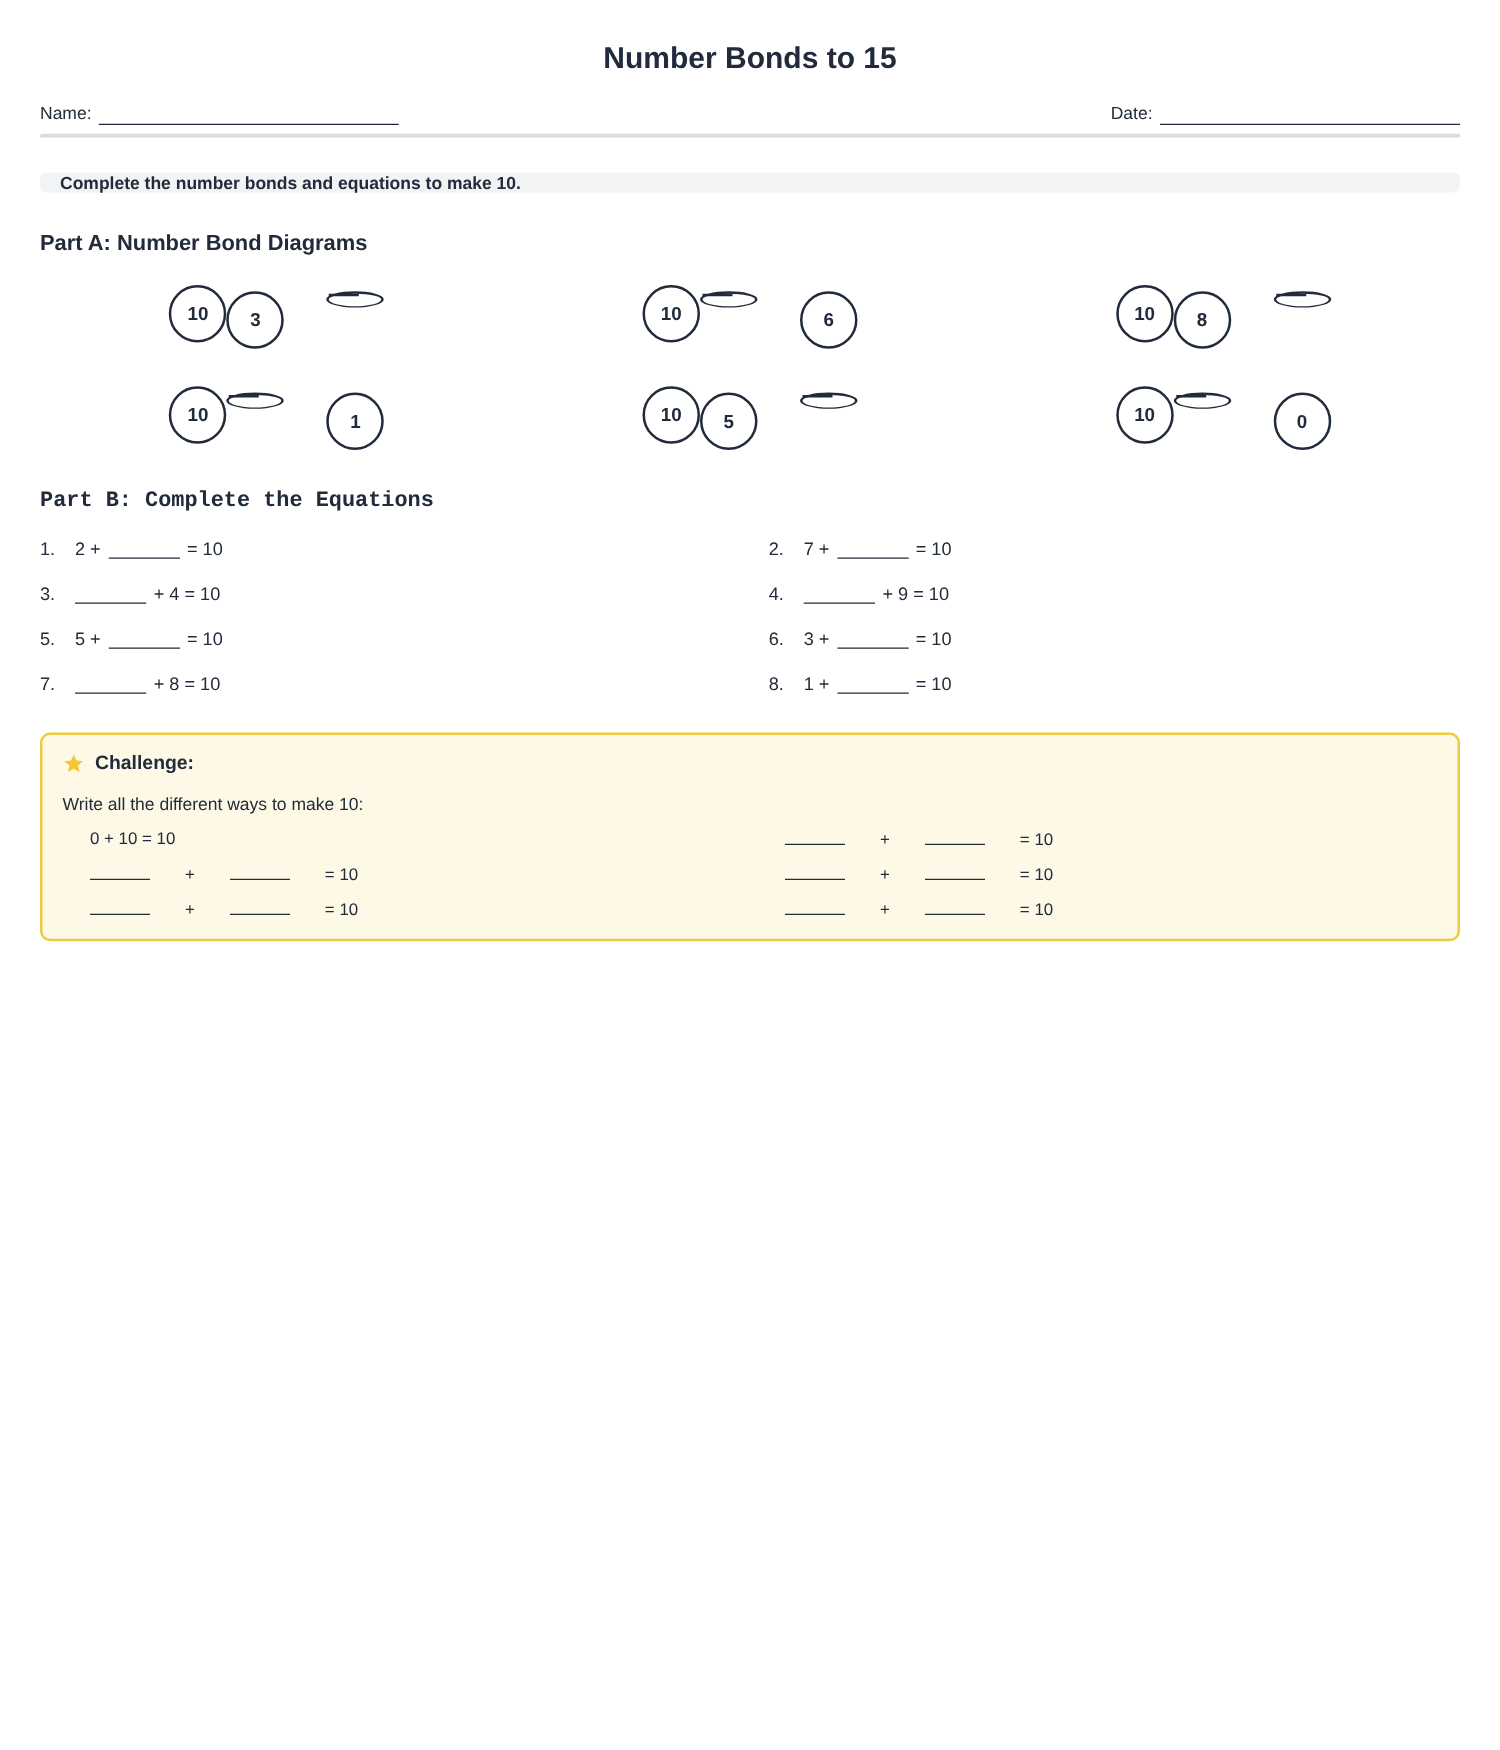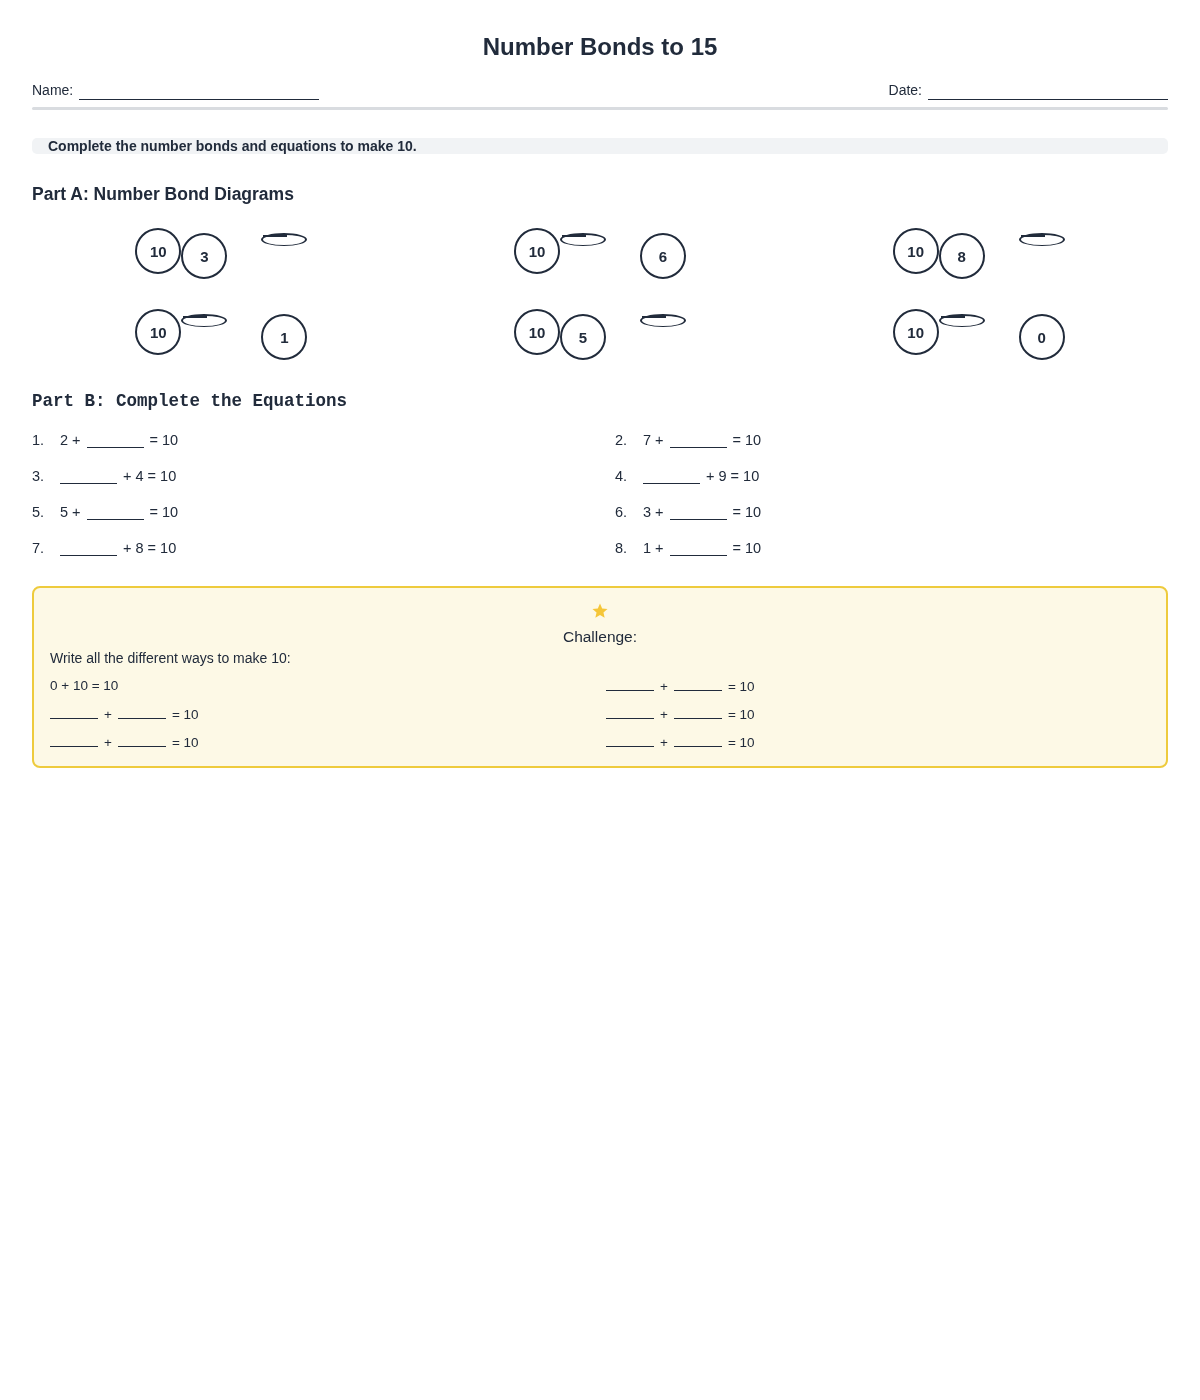--- a/index.html
+++ b/index.html
@@ -64,27 +64,27 @@
     margin-bottom:-3px;
   }
   .blank-b{width:57px;}
   .blank-c{width:48px;}
   
   .challenge{
     margin-top:27px;background:var(--challenge-bg);
     border:2px solid var(--challenge-border);border-radius:8px;
     padding:14px 16px 12px;
   }
-  .ch-head{display:flex;align-items:center;gap:8px;font-size:15.5px;line-height:18px;font-weight:normal;flex-direction:column;}
+  .ch-head{display:flex;align-items:center;gap:8px;font-size:15.5px;line-height:18px;font-weight:bold;}
   .ch-head svg{display:block;}
-  .ch-prompt{margin-top:4px;font-size:14px;line-height:16px;}
+  .ch-prompt{margin-top:15px;font-size:14px;line-height:16px;}
   .ch-grid{margin-top:12px;display:grid;grid-template-columns:556px 1fr;}
   .ch-col{display:flex;flex-direction:column;row-gap:8px;}
   .ch-row{height:20px;display:flex;align-items:baseline;font-size:13.5px;}
-  .ch-row > *{margin-right:6px;}
+  .ch-row > *{margin-right:6px;margin-left:22px;}
 </style>
 </head>
 <body>
 
 <div class="sheet">
 
   <h1 class="title">Number Bonds to 15</h1>
 
   <div class="head-row">
     <div class="field">

